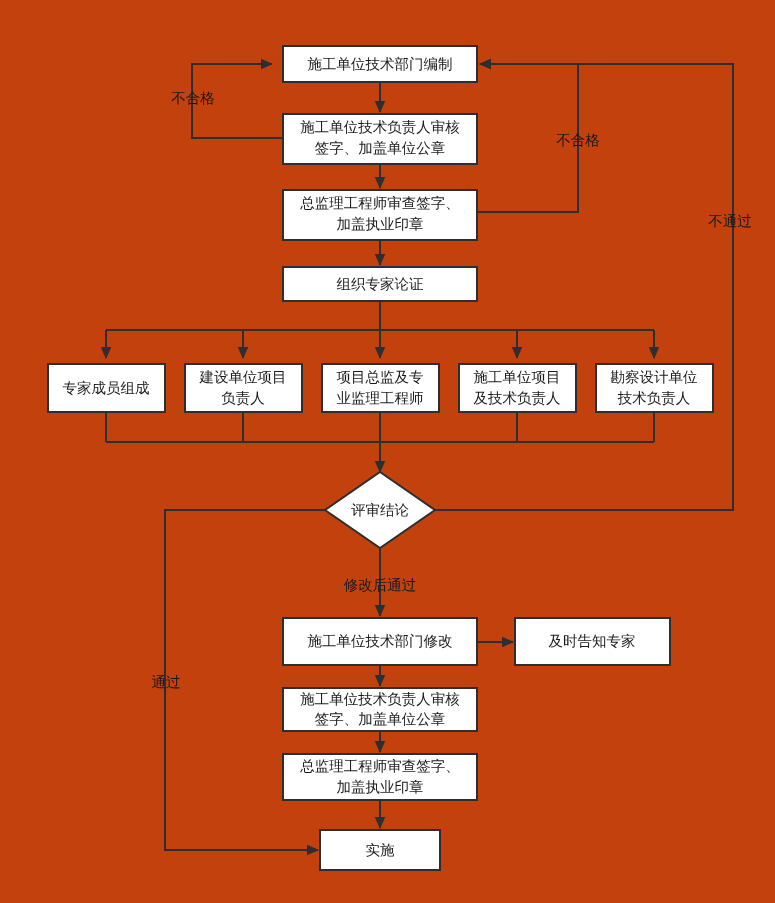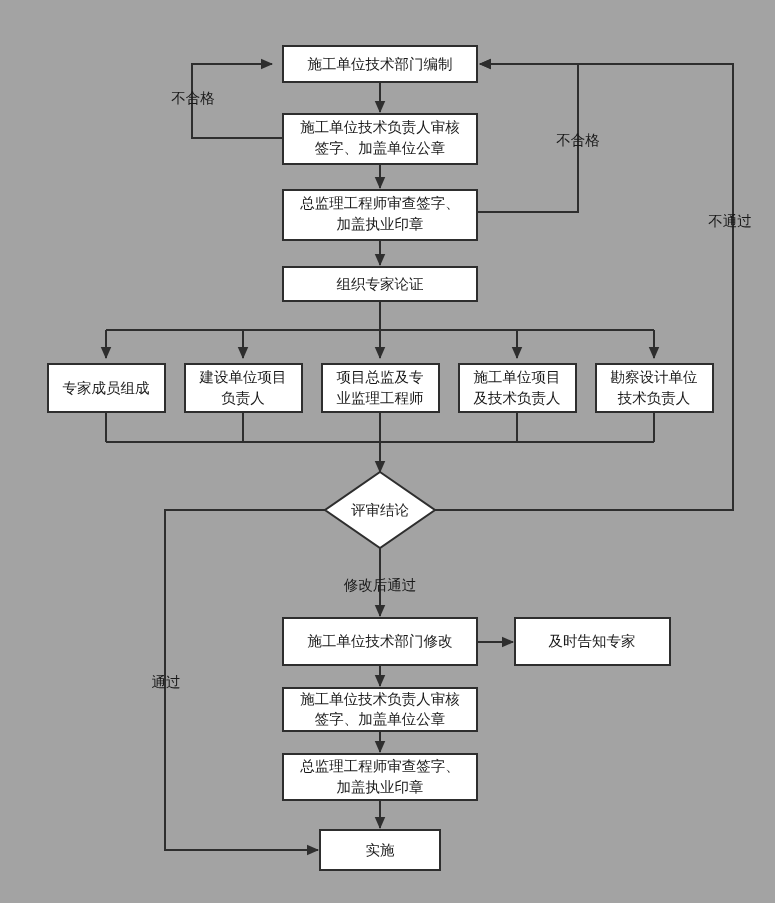--- a/index.html
+++ b/index.html
@@ -10,21 +10,21 @@
   body {
     width: 775px;
     height: 903px;
     font-family: "Liberation Sans", "DejaVu Sans", sans-serif;
     -webkit-font-smoothing: antialiased;
   }
   #flow-root {
     position: relative;
     width: 775px;
     height: 903px;
-    background: #a3a3a3;
+    background: #c2410c;
     overflow: hidden;
   }
   svg#flow-svg {
     position: absolute;
     top: 0;
     left: 0;
     width: 775px;
     height: 903px;
     display: block;
   }

